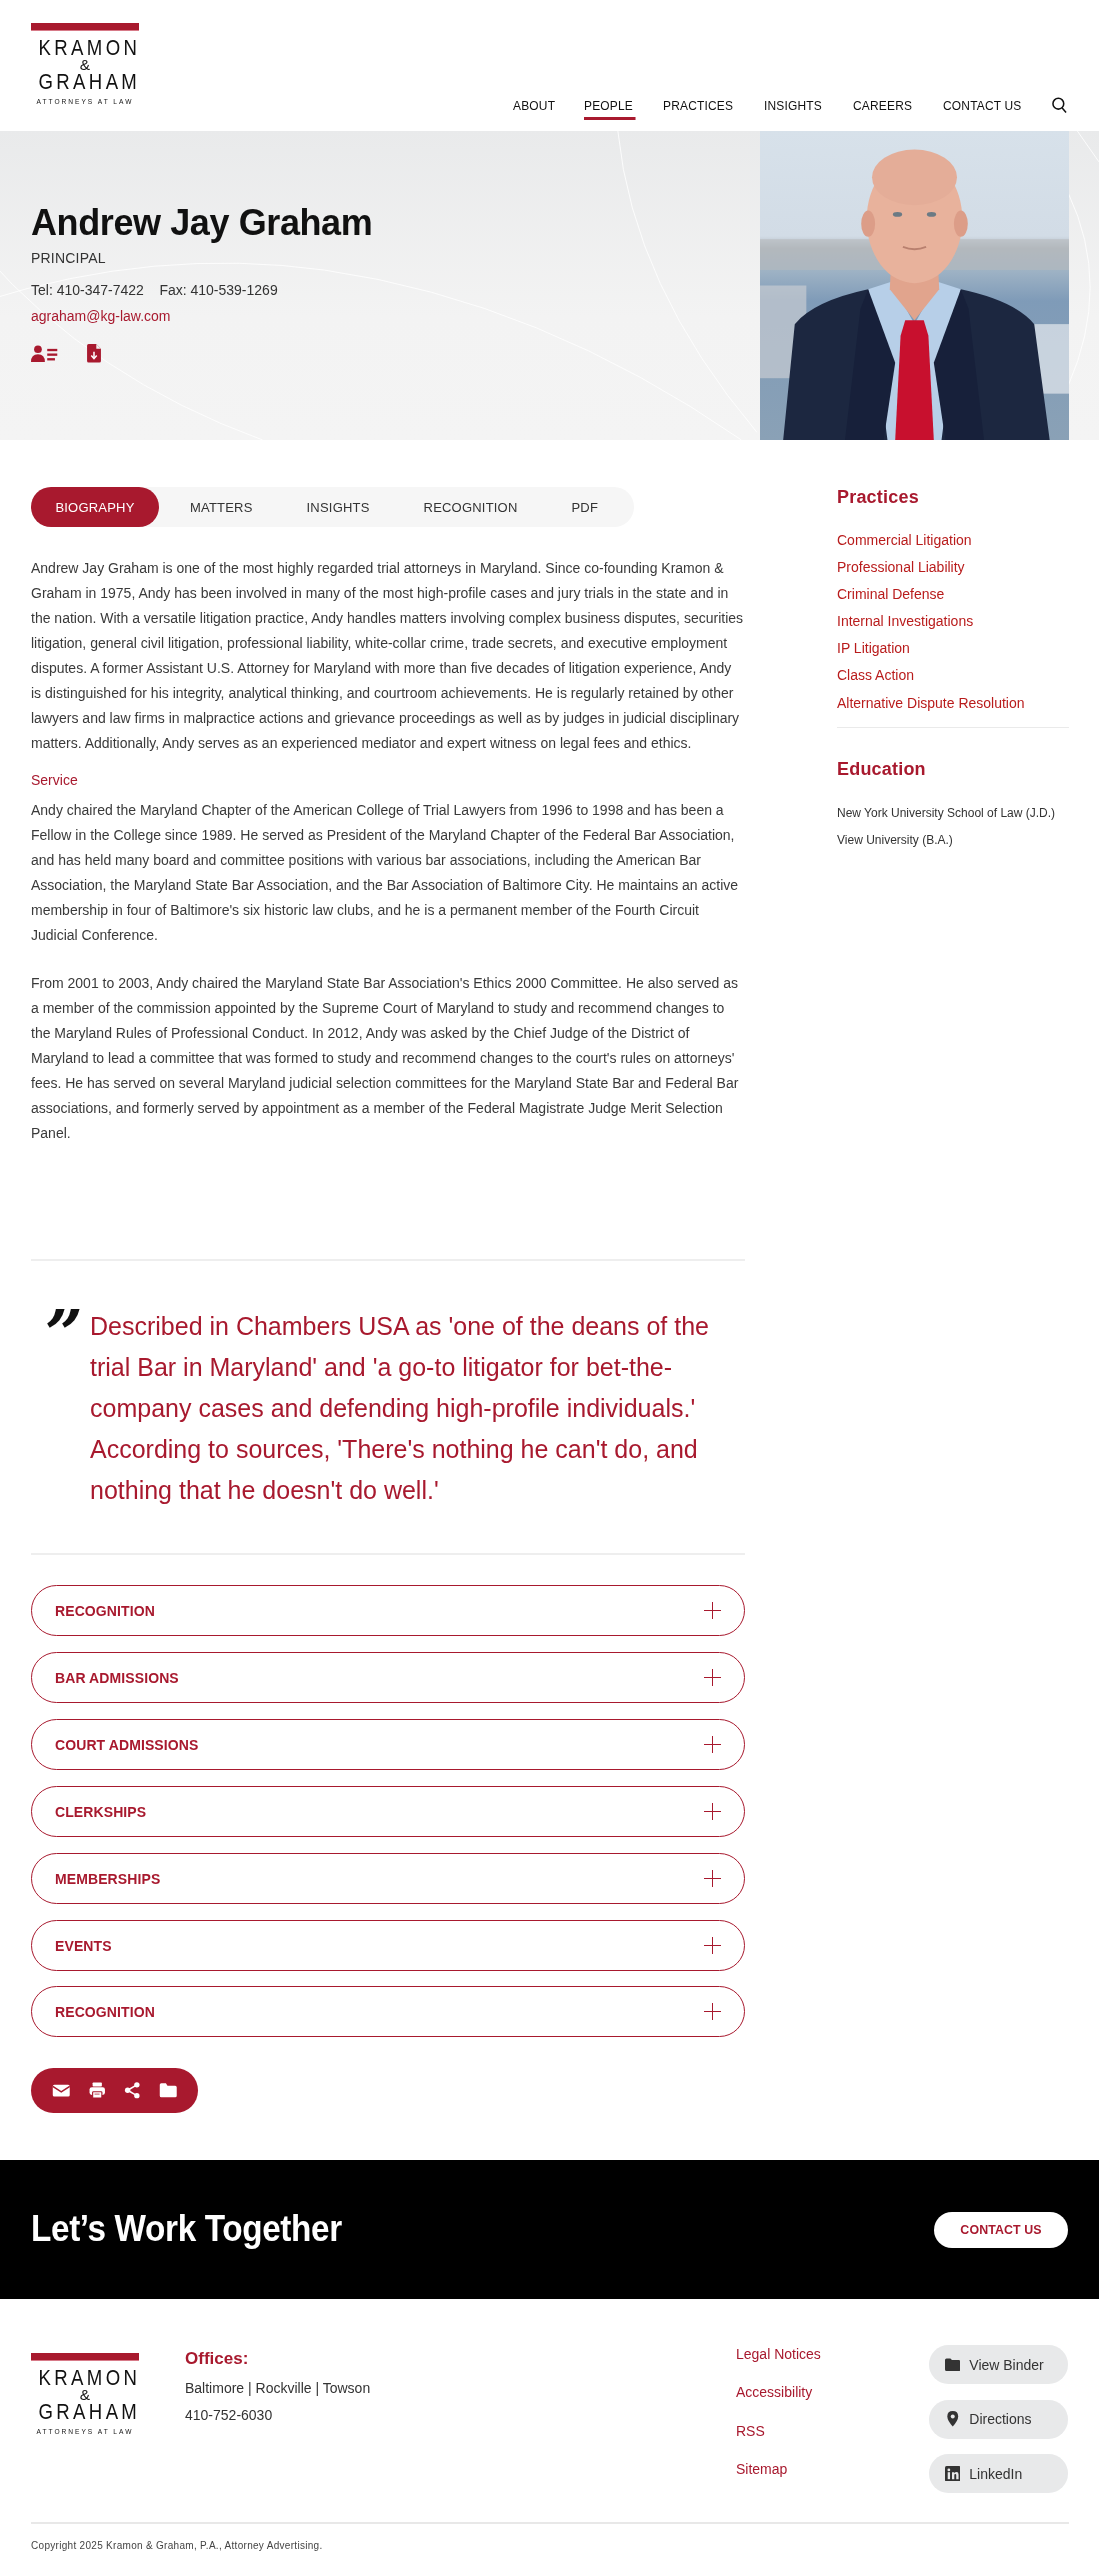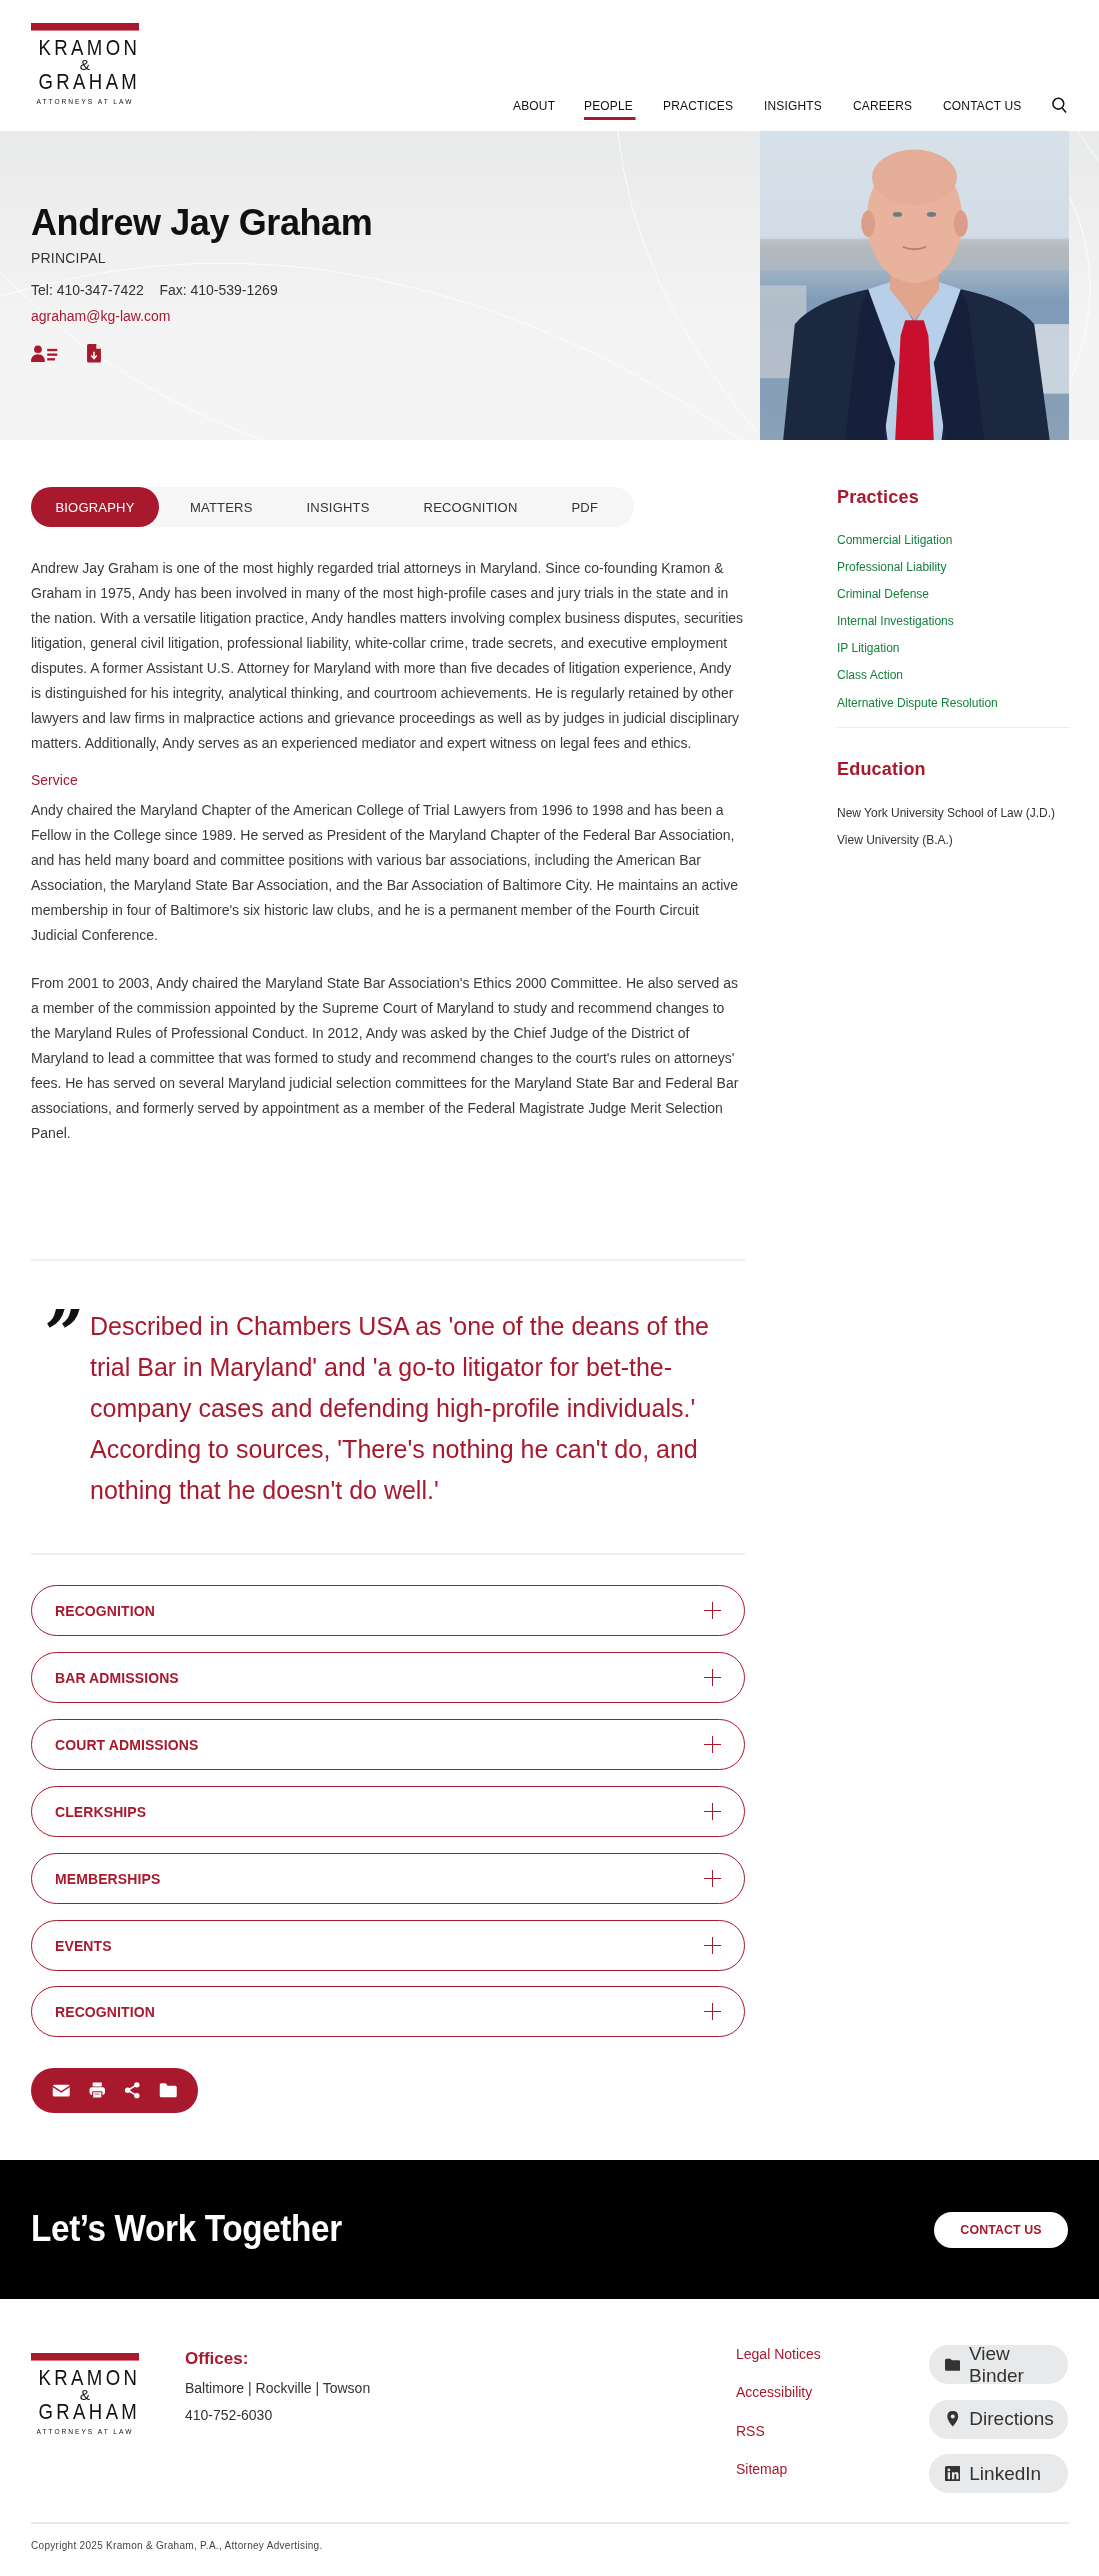--- a/index.html
+++ b/index.html
@@ -55,38 +55,38 @@
   .accordion .plus { width: 17px; height: 17px; position: relative; }
   .accordion .plus::before { content: ""; position: absolute; left: 7.7px; top: 0; width: 1.2px; height: 17px; background: #a8192e; }
   .accordion .plus::after { content: ""; position: absolute; left: 0; top: 7.7px; width: 17px; height: 1.2px; background: #a8192e; }
 
   .share-bar { position: absolute; left: 31px; top: 2068px; width: 167px; height: 45px; background: #a8192e; border-radius: 22.4px; display: flex; align-items: center; padding-left: 21px; gap: 17px; }
   .share-bar span { display: inline-block; cursor: pointer; width: 18.5px; height: 18.5px; }
 
   
   .sidebar { position: absolute; left: 837px; top: 487px; width: 232px; }
   .side-heading { font-size: 18px; color: #a8192e; font-weight: bold; margin-bottom: 15.5px; letter-spacing: 0.2px; }
-  .side-item { font-size: 12px; color: #15803d; line-height: 15.5px; margin-bottom: 11.6px; cursor: pointer; }
+  .side-item { font-size: 14px; color: #b91c1c; line-height: 15.5px; margin-bottom: 11.6px; cursor: pointer; }
   .side-divider { height: 1.2px; background: #eaeaea; width: 232px; margin-top: 15.5px; margin-bottom: 31px; }
   .edu-item { font-size: 12px; color: #333; line-height: 16px; margin-bottom: 11.6px; }
 
   
   .cta { position: absolute; left: 0; top: 2160px; width: 1099px; height: 139px; background: #000; }
   .cta-title { position: absolute; left: 31px; top: 48px; font-size: 37px; color: #fff; font-weight: bold; letter-spacing: -0.4px; transform: scaleX(0.9); transform-origin: left; }
   .cta-button { position: absolute; right: 31px; top: 52px; width: 134px; height: 36px; background: #fff; border-radius: 18px; display: flex; align-items: center; justify-content: center; font-size: 12.4px; font-weight: bold; color: #a8192e; cursor: pointer; letter-spacing: 0.1px; }
 
   
   .footer-logo { position: absolute; left: 31px; top: 2353px; width: 108px; }
   .offices { position: absolute; left: 185px; top: 2349px; }
   .offices-label { font-size: 17px; font-weight: bold; color: #a8192e; margin-bottom: 10.8px; }
   .offices-line { font-size: 14px; color: #333; margin-bottom: 10.8px; }
   .footer-links { position: absolute; left: 736px; top: 2346px; }
   .footer-link { font-size: 14px; color: #a8192e; margin-bottom: 22.4px; cursor: pointer; line-height: 16px; }
   .footer-buttons { position: absolute; left: 929px; top: 2345px; }
-  .footer-btn { width: 139px; height: 39px; background: #e8e9ea; border-radius: 19.3px; display: flex; align-items: center; padding-left: 15.5px; gap: 9.3px; margin-bottom: 15.5px; font-size: 19px; color: #333; cursor: pointer; }
+  .footer-btn { width: 139px; height: 39px; background: #e8e9ea; border-radius: 19.3px; display: flex; align-items: center; padding-left: 15.5px; gap: 9.3px; margin-bottom: 15.5px; font-size: 14px; color: #333; cursor: pointer; }
   .footer-btn svg { width: 15.5px; height: 15.5px; }
   .footer-divider { position: absolute; left: 31px; top: 2522px; width: 1038px; height: 1.5px; background: #e8e8e8; }
   .copyright { position: absolute; left: 31px; top: 2540px; font-size: 10px; color: #444; letter-spacing: 0.3px; }
 </style>
 </head>
 <body>
 
 <header class="header">
   <div class="logo">
     <div class="bar"></div>

